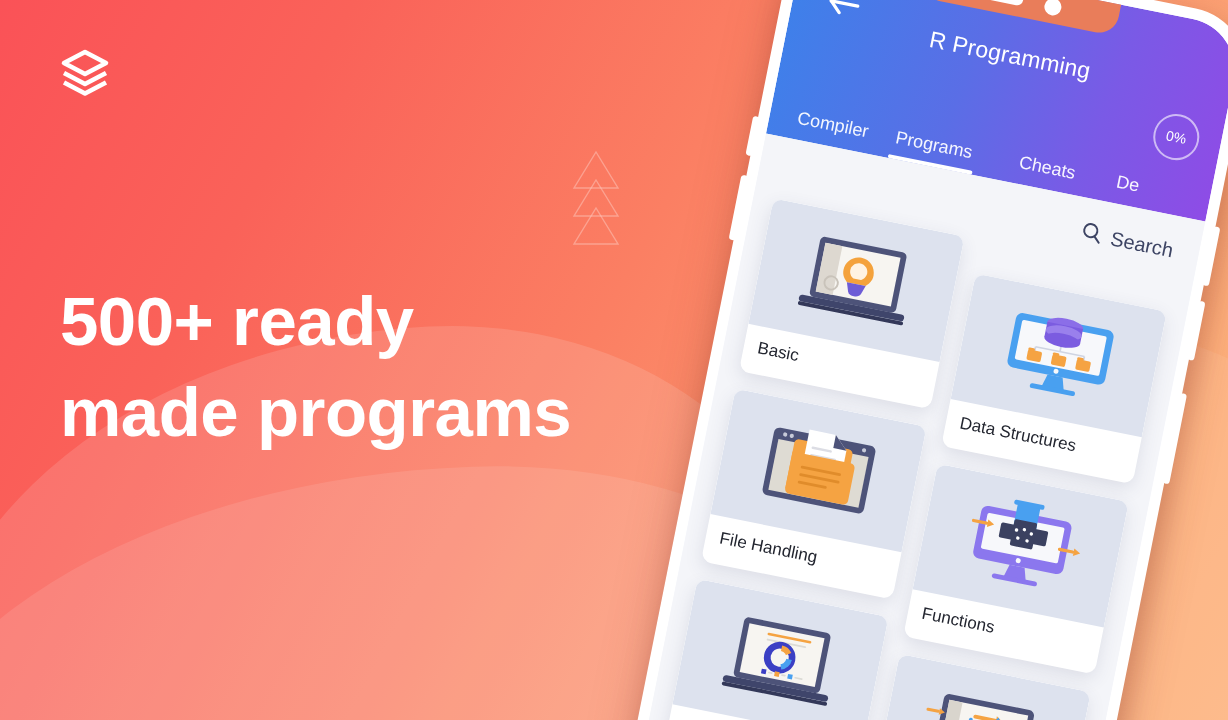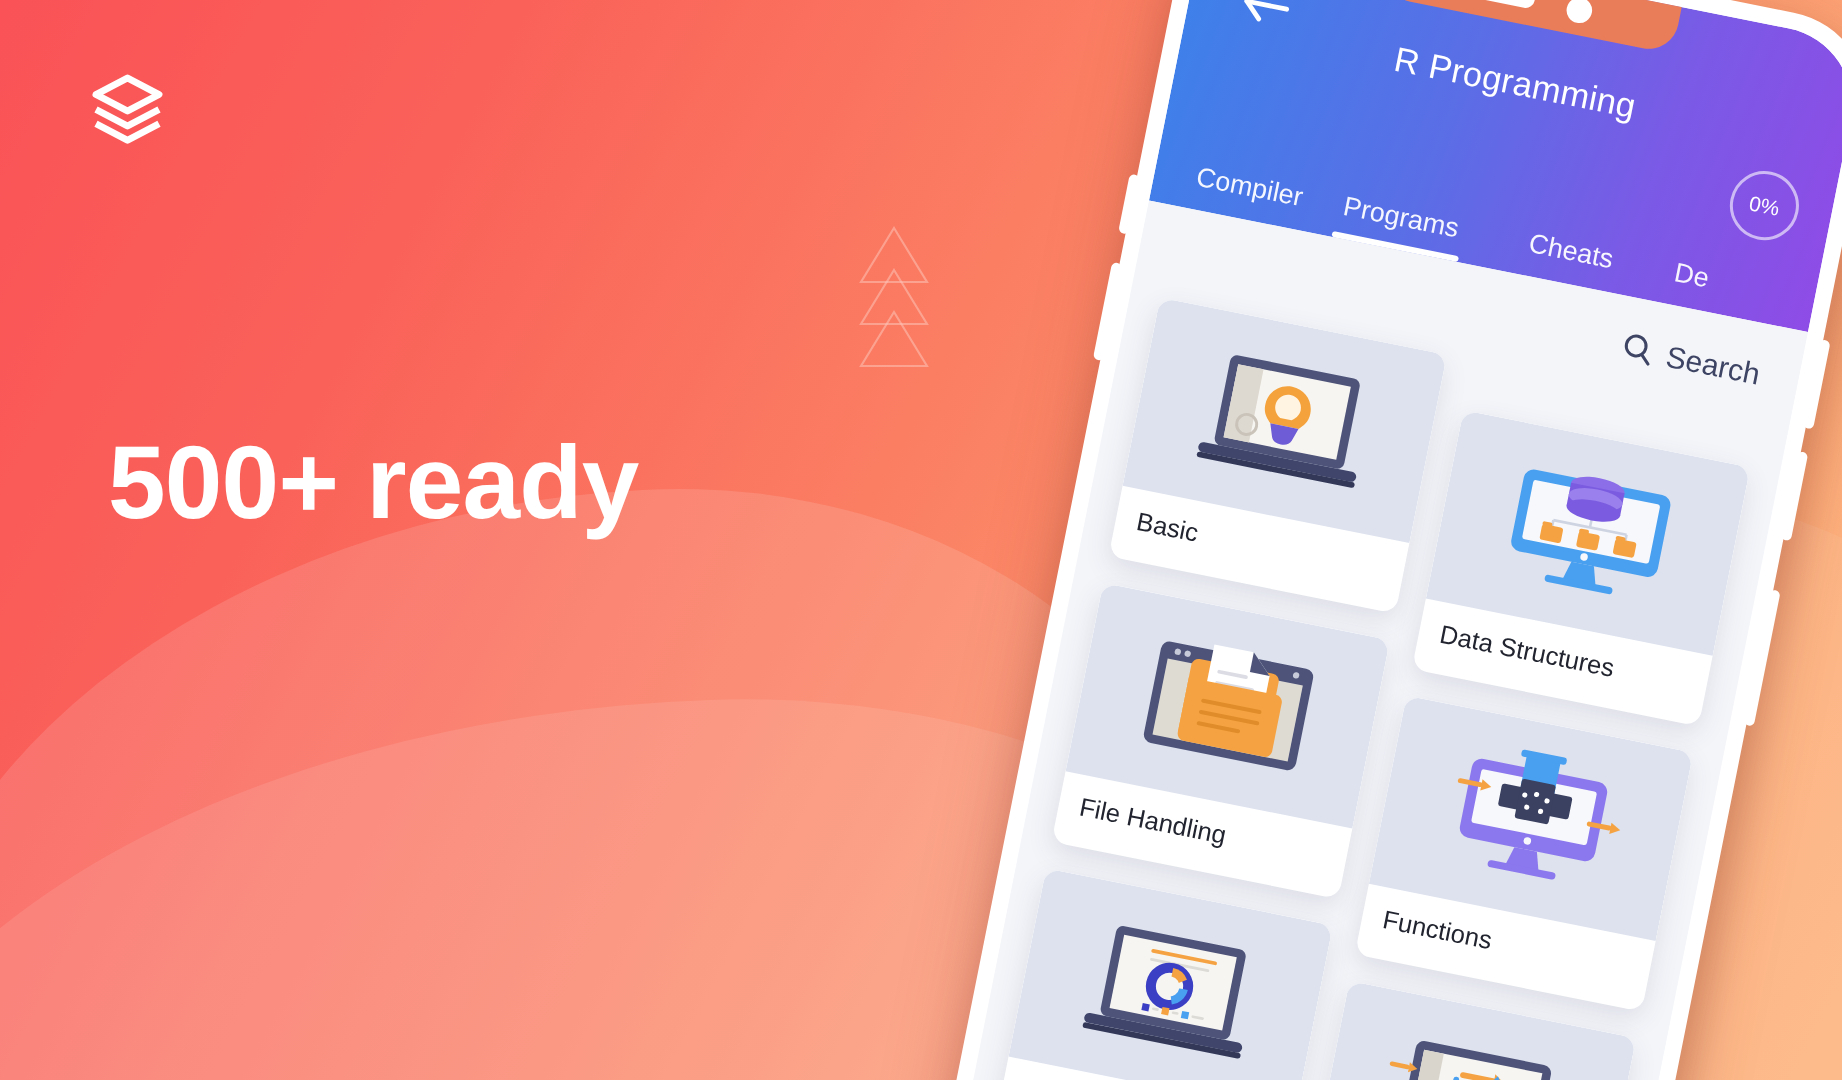--- a/index.html
+++ b/index.html
@@ -31,21 +31,21 @@
     position:absolute; right:-180px; bottom:-230px; width:620px; height:620px;
     border-radius:50%;
     background:rgba(255,255,255,0.07);
   }
 
   
   #logo{ position:absolute; left:58px; top:46px; width:54px; height:54px; }
 
   
   #headline{
-    position:absolute; left:72px; top:276px; width:660px;
+    position:absolute; left:60px; top:276px; width:660px;
     color:#fff; font-weight:700; font-size:69px; line-height:1.32;
     letter-spacing:-0.5px;
   }
   #headline .hl-line{ display:block; white-space:nowrap; }
 
   
   #deco-triangles{ position:absolute; left:566px; top:148px; width:60px; height:100px; opacity:.55; }
 
   
   #phone-wrap{
@@ -168,20 +168,21 @@
     <g fill="none" stroke="#ffffff" stroke-width="4.6" stroke-linejoin="round">
       <polygon points="27,6 48,17 27,28 6,17"></polygon>
       <polyline points="6,27 27,38 48,27"></polyline>
       <polyline points="6,36.5 27,47.5 48,36.5"></polyline>
     </g>
   </svg>
 </div>
 
 <div id="headline">
   <span class="hl-line">500+ ready</span>
+  <span class="hl-line">made programs</span>
 </div>
 
 <div id="deco-triangles">
   <svg viewBox="0 0 60 100" width="60" height="100" aria-hidden="true">
     <g fill="none" stroke="rgba(255,255,255,.55)" stroke-width="1.4">
       <polygon points="30,4 52,40 8,40"></polygon>
       <polygon points="30,32 52,68 8,68"></polygon>
       <polygon points="30,60 52,96 8,96"></polygon>
     </g>
   </svg>

